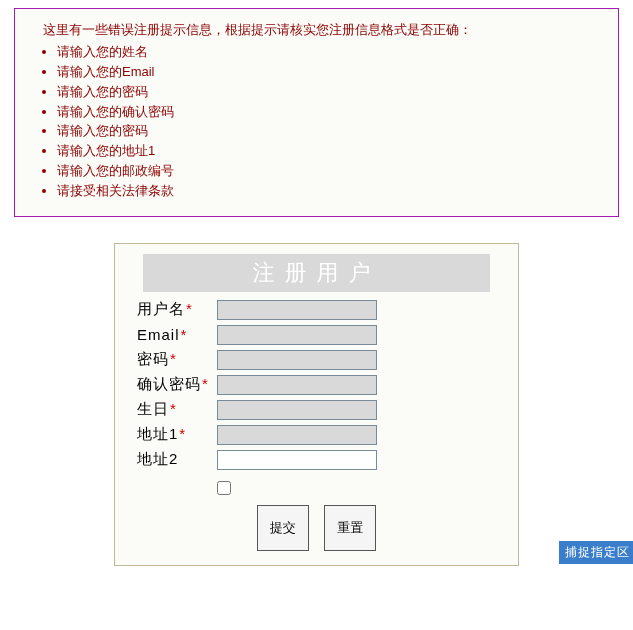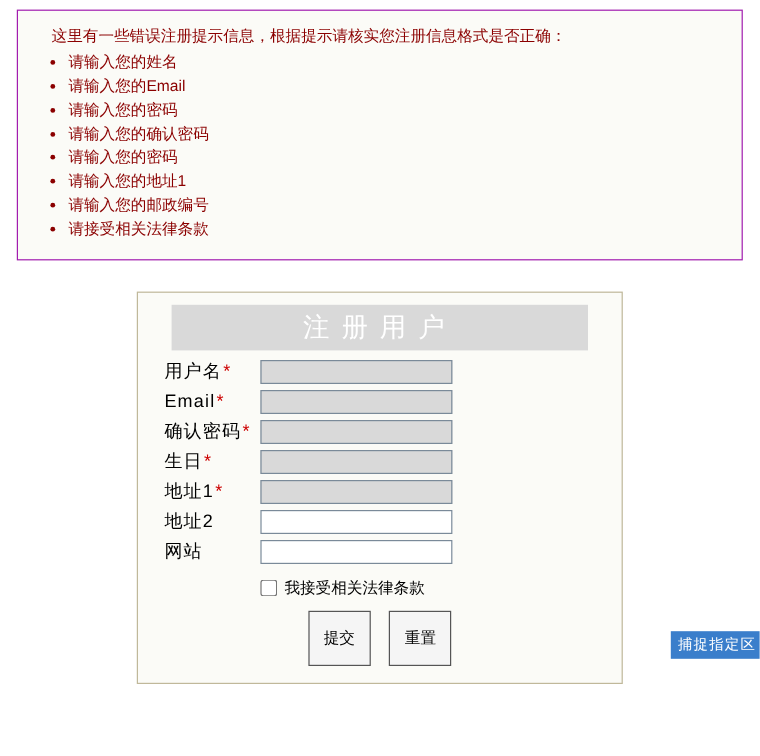--- a/index.html
+++ b/index.html
@@ -93,21 +93,21 @@
     font-size: 13px;
     padding: 13px 12px;
     margin: 0 6px;
     border: 1px solid #555;
     background: #f5f5f5;
     cursor: pointer;
   }
   .capture-tag {
     position: absolute;
     right: 0;
-    top: 526px;
+    top: 541px;
     background: #3a7ecb;
     color: #fff;
     font-size: 12px;
     padding: 3px 3px 3px 6px;
     letter-spacing: 1px;
   }
 </style>
 </head>
 <body>
 
@@ -131,20 +131,24 @@
   <div class="form-row">
     <div class="form-label"><span>用户名</span><span class="req">*</span></div>
     <div class="form-input"><input type="text" class="err" value="" style=""></div>
   </div>
 
   <div class="form-row">
     <div class="form-label"><span>Email</span><span class="req">*</span></div>
     <div class="form-input"><input type="text" class="err" value="" style=""></div>
   </div>
 
+  <div class="form-row">
+    <div class="form-label"><span>密码</span><span class="req">*</span></div>
+    <div class="form-input"><input type="password" class="err" value="" style=""></div>
+  </div>
 
   <div class="form-row">
     <div class="form-label"><span>确认密码</span><span class="req">*</span></div>
     <div class="form-input"><input type="password" class="err" value="" style=""></div>
   </div>
 
   <div class="form-row">
     <div class="form-label"><span>生日</span><span class="req">*</span></div>
     <div class="form-input"><input type="text" class="err" value="" style=""></div>
   </div>
@@ -153,28 +157,23 @@
     <div class="form-label"><span>地址1</span><span class="req">*</span></div>
     <div class="form-input"><input type="text" class="err" value="" style=""></div>
   </div>
 
   <div class="form-row">
     <div class="form-label"><span>地址2</span></div>
     <div class="form-input"><input type="text" value="" style=""></div>
   </div>
 
 
-  <div class="form-row">
-    <div class="form-label"><span>网站</span></div>
-    <div class="form-input"><input type="text" value="" style=""></div>
-  </div>
 
   <div class="terms-row">
     <input type="checkbox" style="">
-    <span>我接受相关法律条款</span>
   </div>
 
   <div class="button-row">
     <button type="button">提交</button>
     <button type="button">重置</button>
   </div>
 </div>
 
 <div class="capture-tag">捕捉指定区</div>
 

